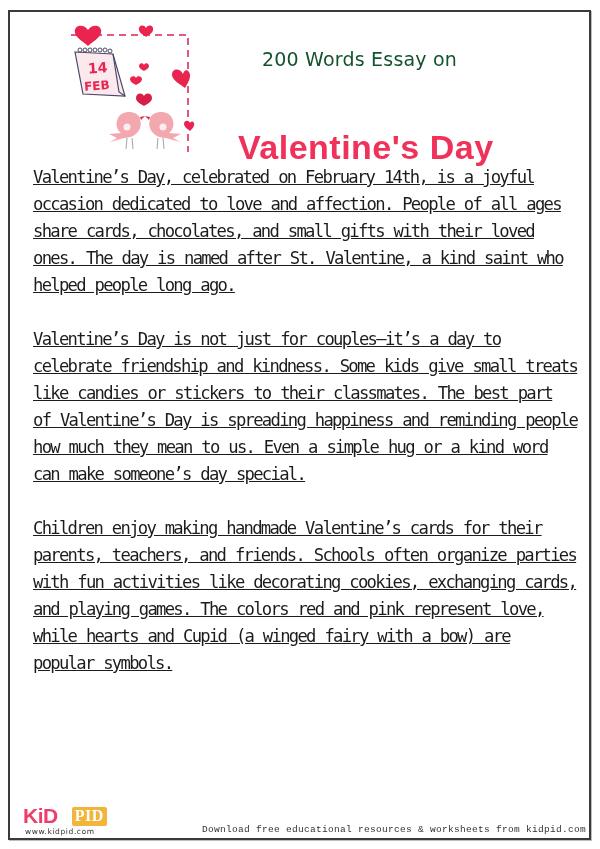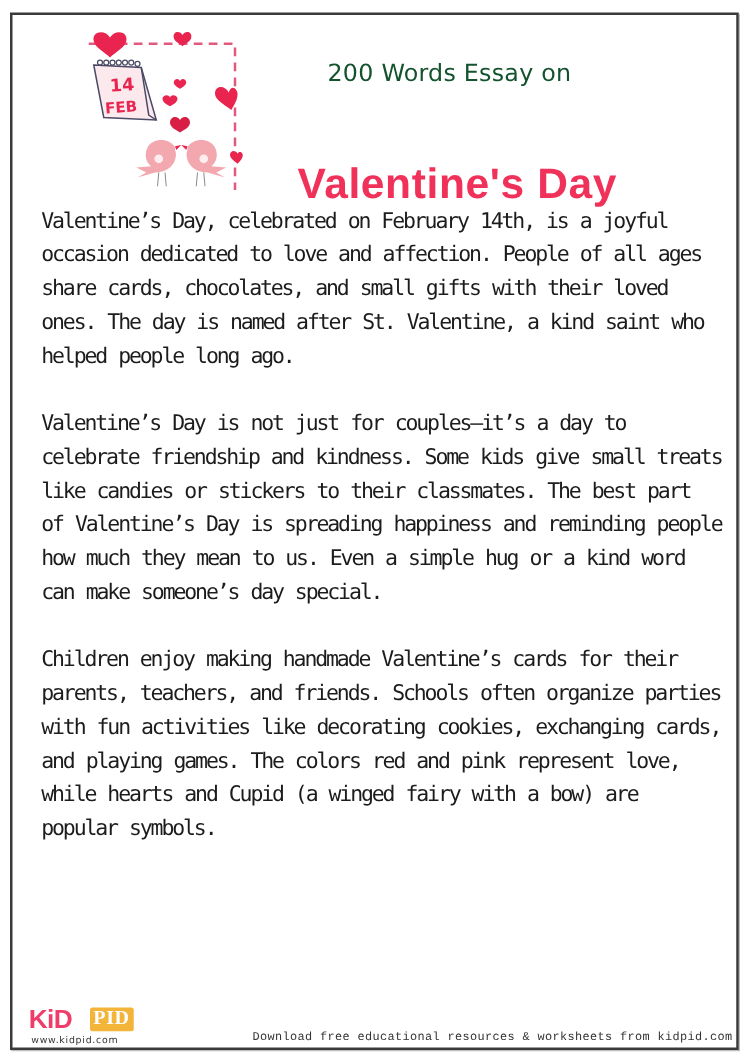--- a/index.html
+++ b/index.html
@@ -61,32 +61,33 @@
       width: 545px;
       font-family: "DejaVu Sans Mono", monospace;
       font-size: 17.2px;
       line-height: 27px;
       color: #1c1c1c;
       letter-spacing: -1.7px;
       word-spacing: 1px;
     }
     .body-text p {
       margin-bottom: 27px;
+      text-decoration: underline;
     }
     .body-text p:last-child { margin-bottom: 0; }
     .logo {
       position: absolute;
       left: 23px;
       top: 806px;
       width: 90px;
       height: 34px;
     }
     .logo-word {
       display: flex;
-      align-items: flex-start;
+      align-items: flex-end;
       height: 20px;
     }
     .logo-kid {
       font-family: "Liberation Sans", sans-serif;
       font-weight: bold;
       font-size: 21px;
       color: #ee3d6a;
       letter-spacing: -0.5px;
       line-height: 20px;
     }

